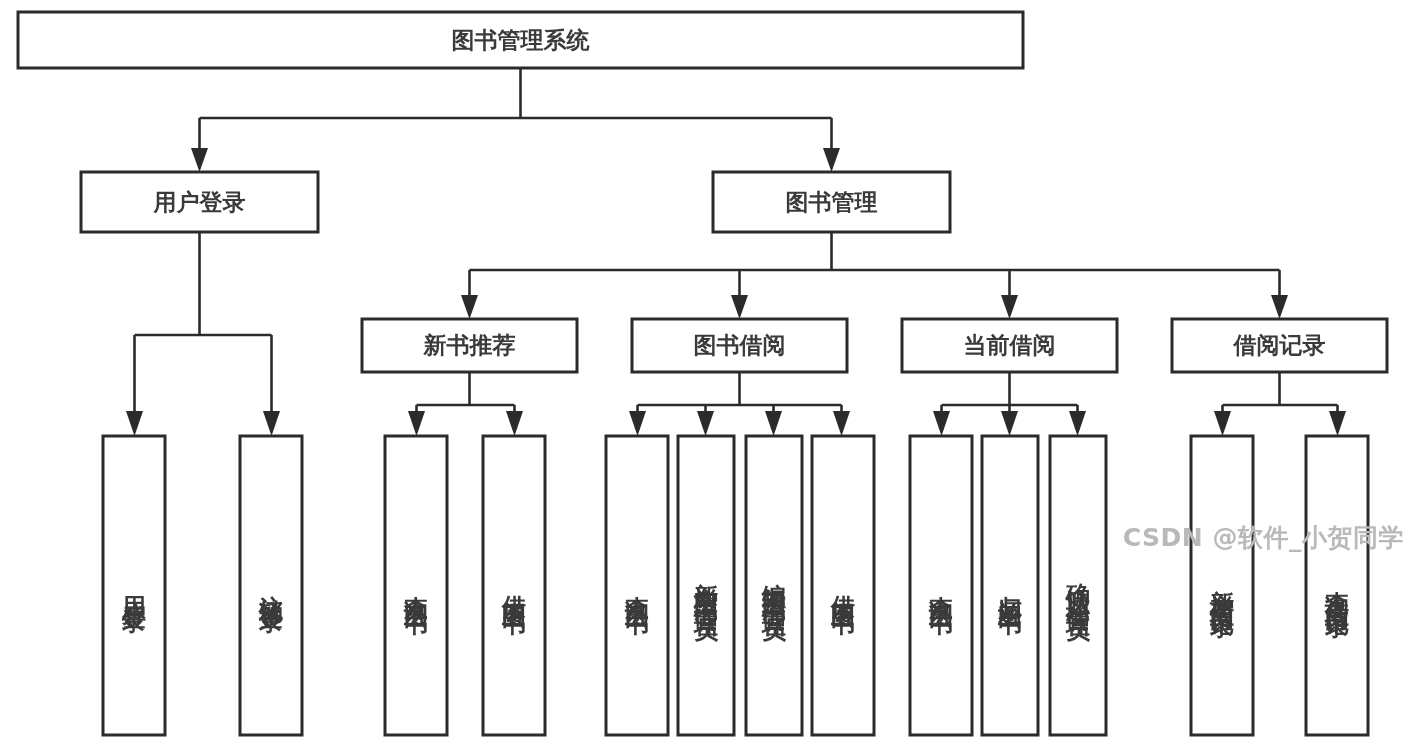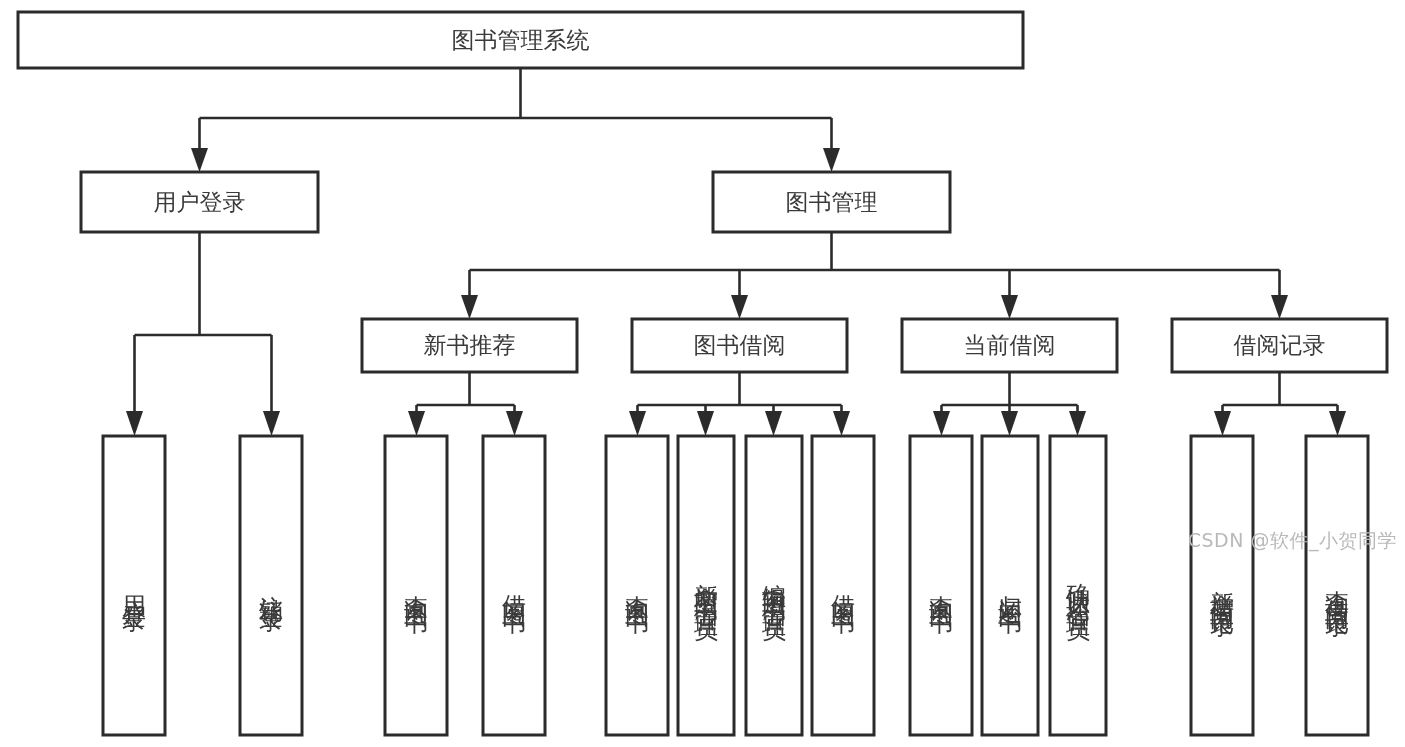--- a/index.html
+++ b/index.html
@@ -13,20 +13,21 @@
     font-family: "DejaVu Sans", "Liberation Sans", sans-serif;
     overflow: hidden;
     position: relative;
   }
   #diagram-root {
     position: absolute;
     left: 0;
     top: 0;
     width: 1405px;
     height: 558px;
+    font-weight: bold;
   }
   svg.flow {
     display: block;
     width: 1405px;
     height: 747px;
   }
   .node-rect {
     fill: #ffffff;
     stroke: #2b2b2b;
     stroke-width: 3;
@@ -62,24 +63,24 @@
     font-family: "DejaVu Sans", "Liberation Sans", sans-serif;
     font-size: 24px;
     line-height: 1;
     color: #3a3a3a;
     letter-spacing: 5px;
     white-space: nowrap;
     text-align: center;
   }
   .watermark {
     position: absolute;
-    right: 8px;
+    right: 1px;
     bottom: 4px;
     font-family: "DejaVu Sans", "Liberation Sans", sans-serif;
-    font-size: 19px;
+    font-size: 25px;
     color: #b9b9b9;
     letter-spacing: 0.5px;
     white-space: nowrap;
     pointer-events: none;
   }
 </style>
 </head>
 <body>
 
 <div id="diagram-root">

